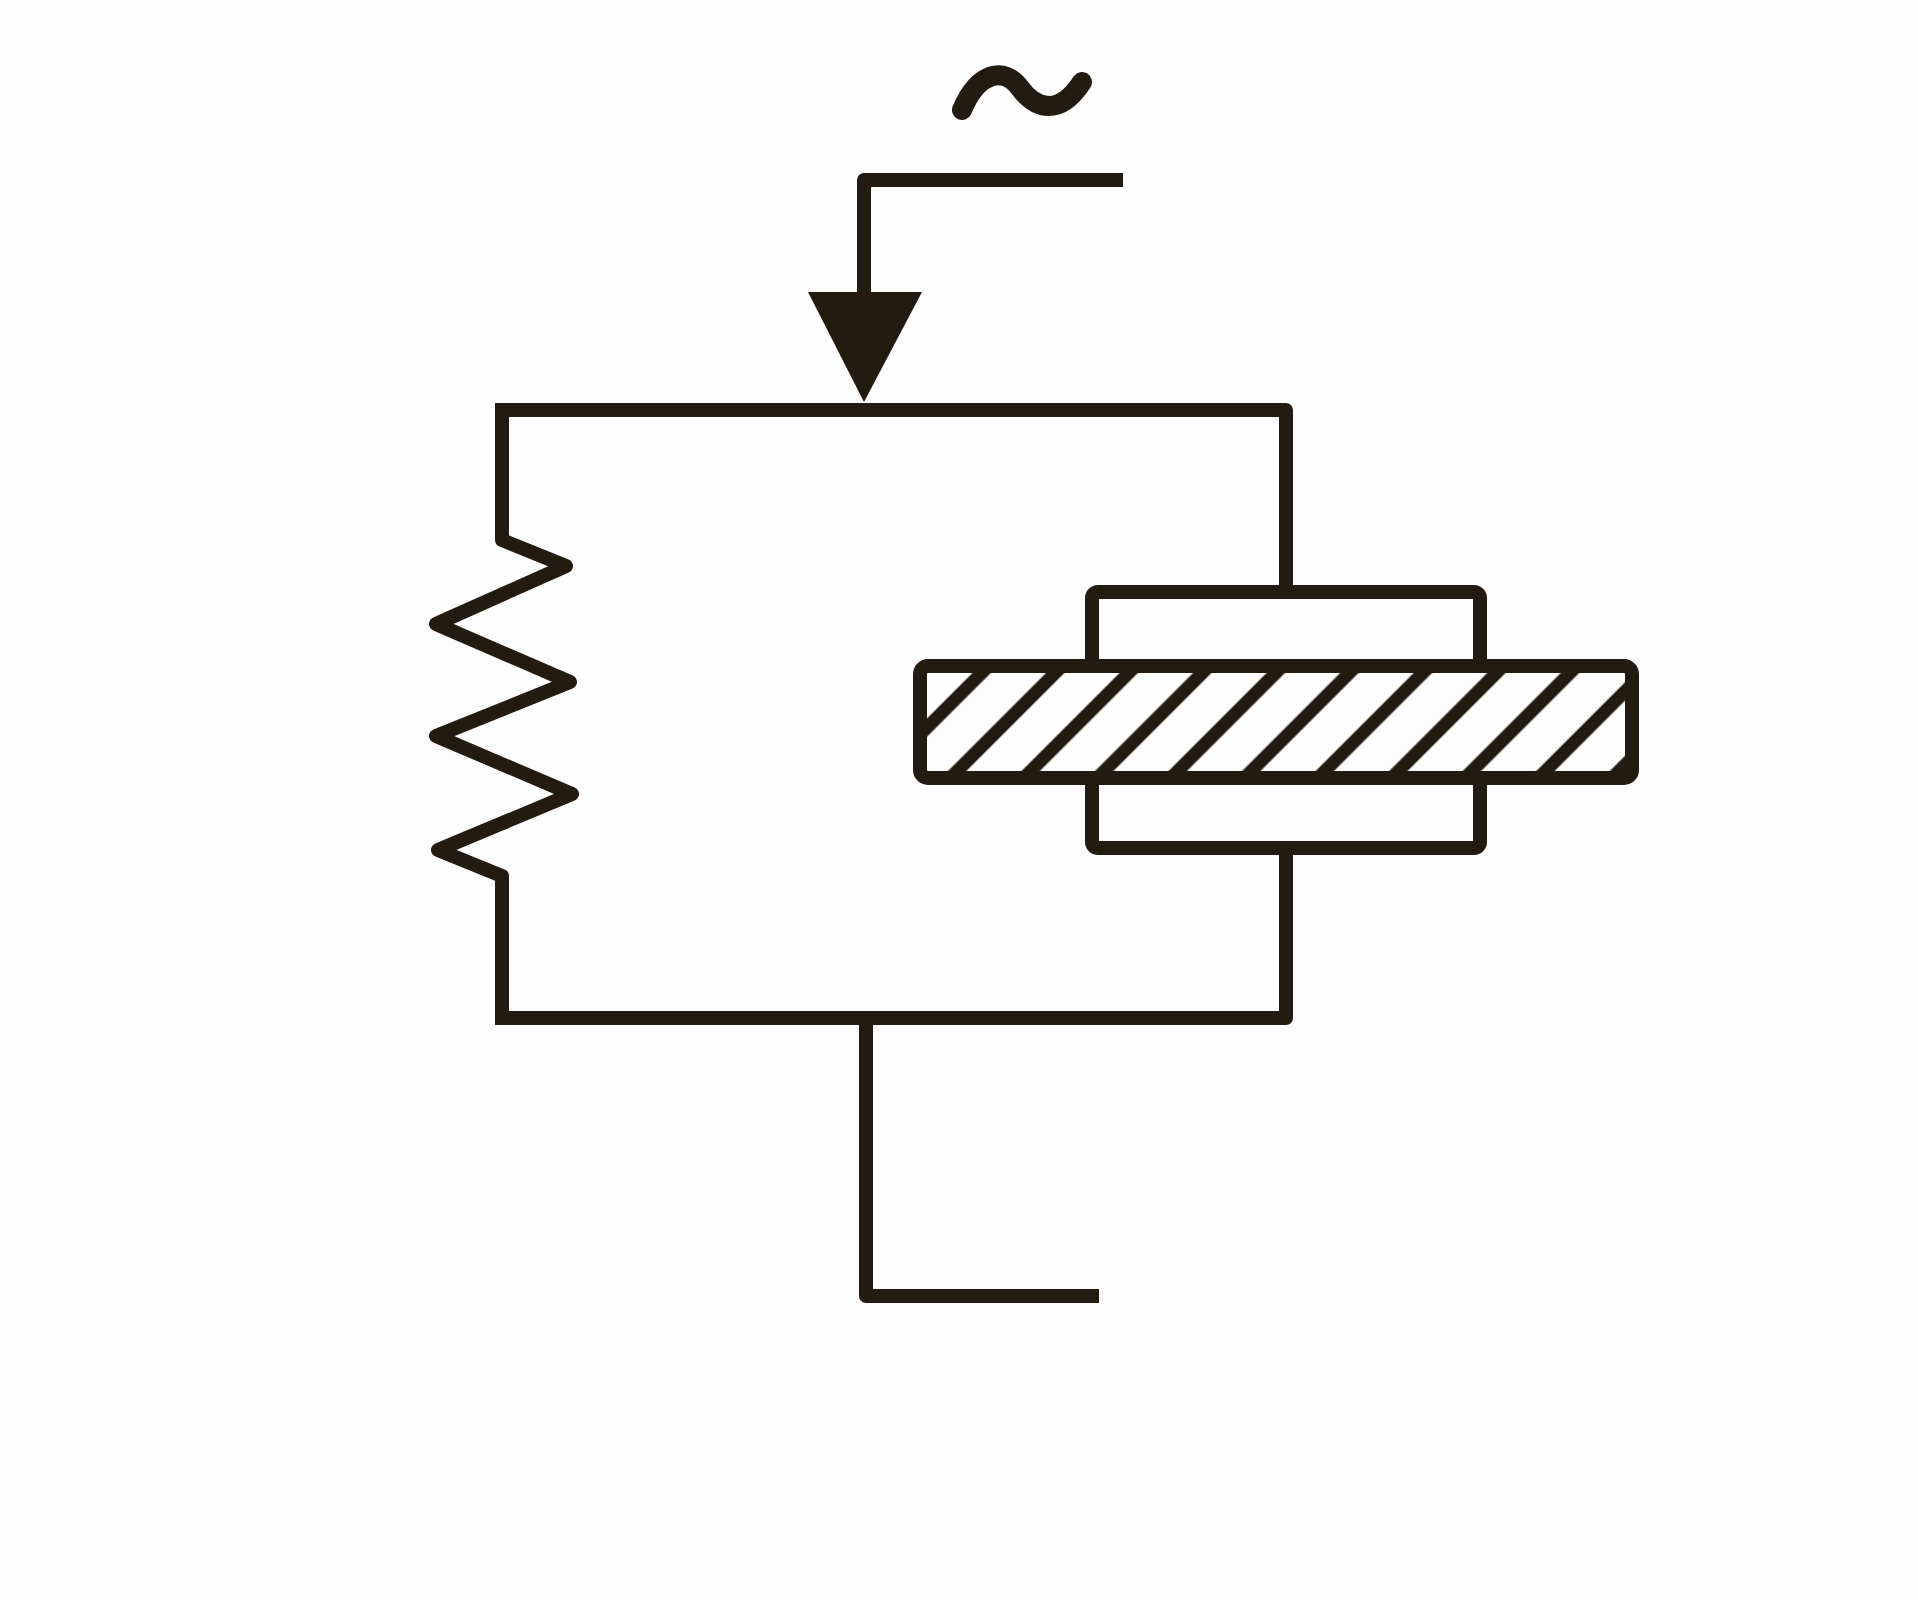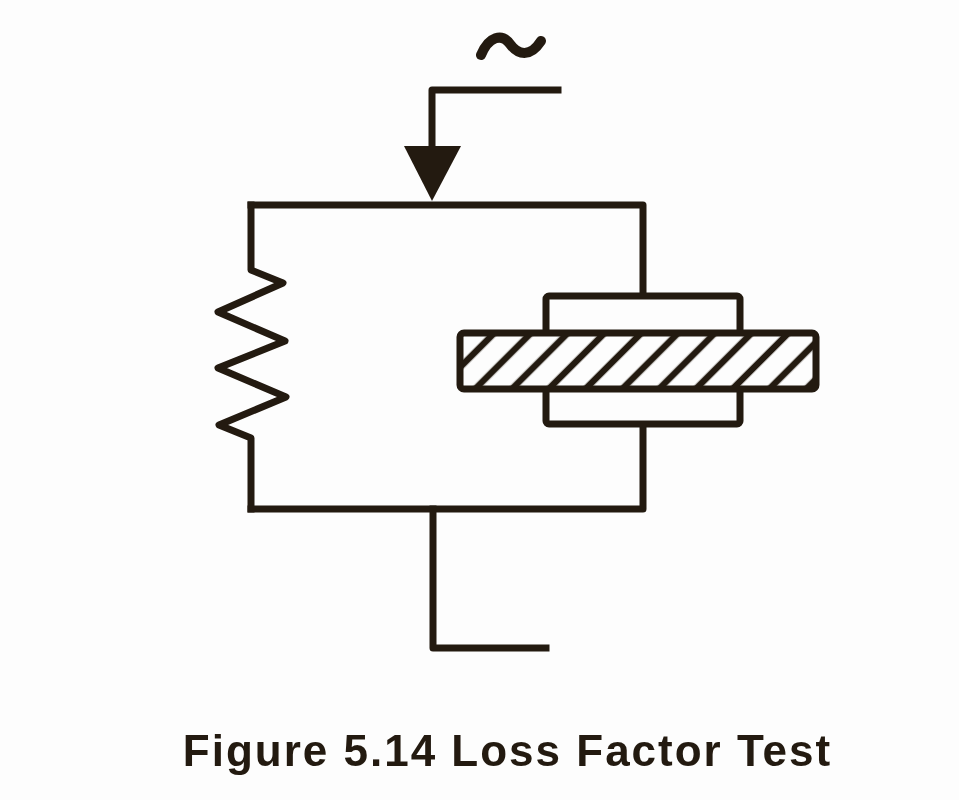--- a/index.html
+++ b/index.html
@@ -101,14 +101,13 @@
 
     <rect class="electrode" x="546" y="296" width="194" height="44" rx="3"></rect>
     <rect class="electrode" x="546" y="381" width="194" height="43" rx="3"></rect>
 
     <rect class="specimen-underlay" x="460" y="333" width="356" height="56"></rect>
     <rect class="specimen-outline" x="460" y="333" width="356" height="56" rx="4" fill="url(#hatch)"></rect>
 
     <polyline class="wire" points="433,509 433,648 546,648"></polyline>
   </svg>
 
-  <div class="caption">Figure 5.14 Loss Factor Test</div>
 </div>
 
 </body></html>

